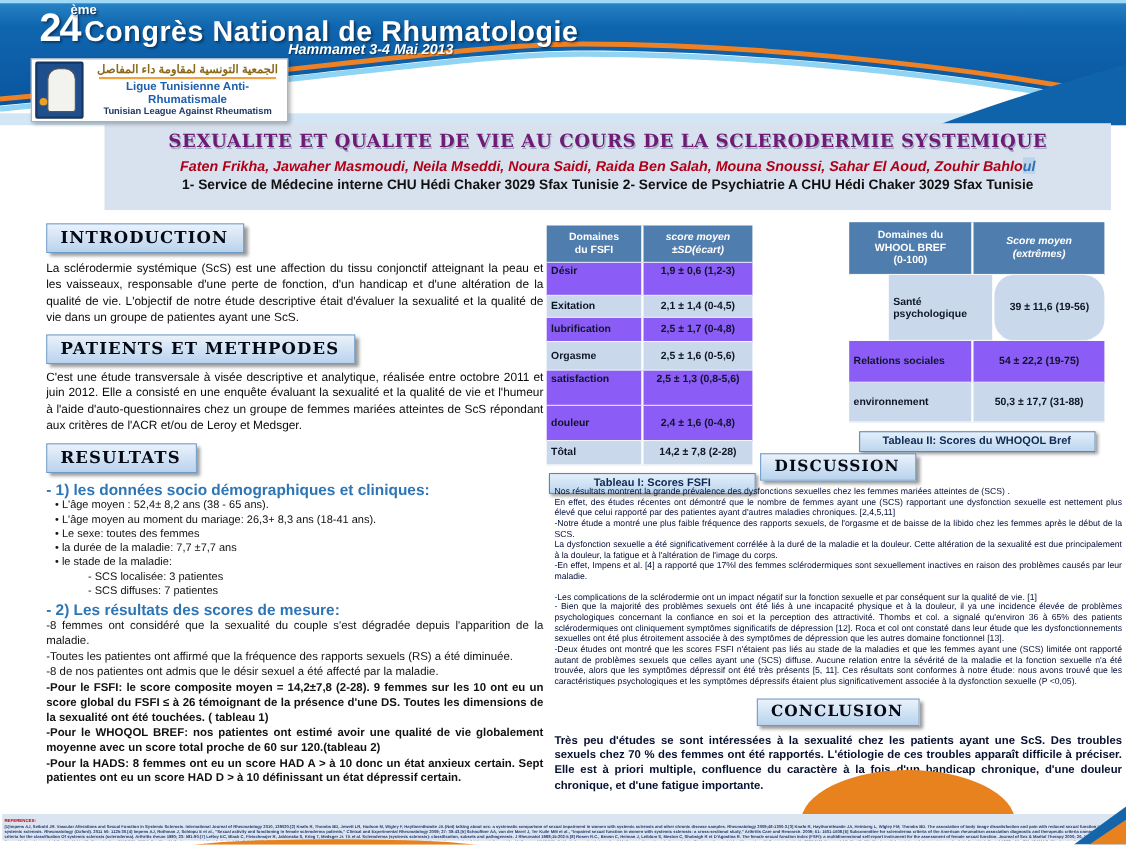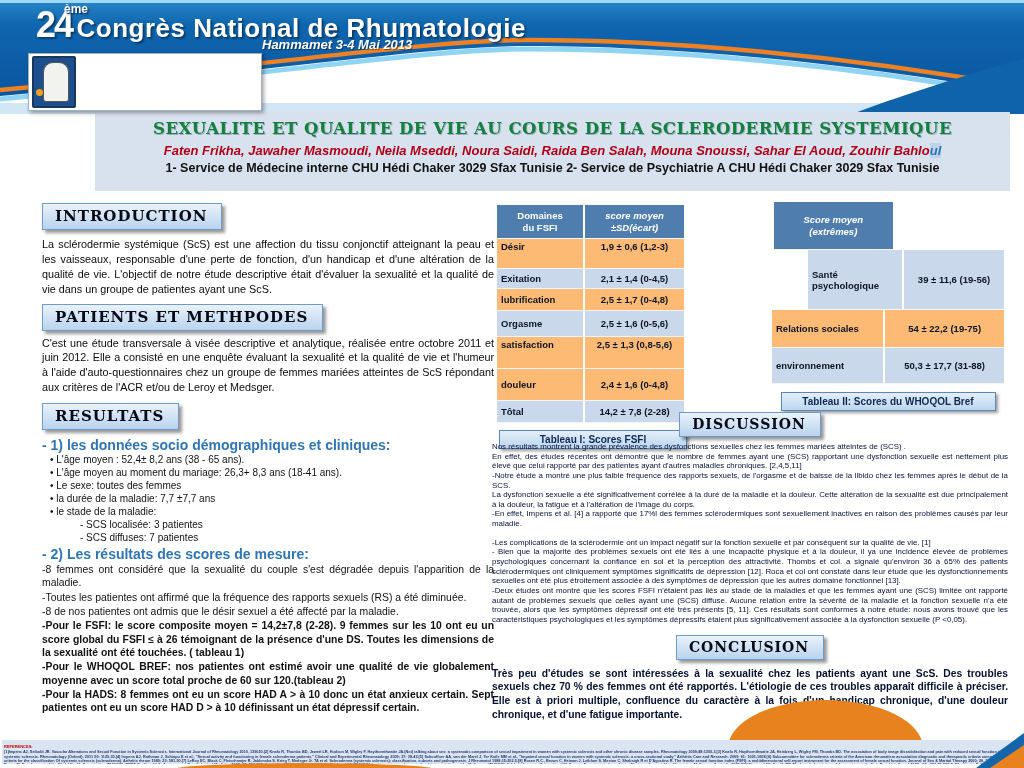--- a/index.html
+++ b/index.html
@@ -25,21 +25,21 @@
   .league-text{flex:1;text-align:center;line-height:1.15;}
   .league-ar{font-size:10.5px;font-weight:bold;color:#8a6a1a;}
   .league-div{height:2px;background:#f0a23c;margin:1px 10px;}
   .league-fr{font-size:10.5px;font-weight:bold;color:#1f5fae;}
   .league-en{font-size:8.5px;font-weight:bold;color:#1f3864;}
 
   
   .title-block{position:absolute;top:112px;left:95px;width:915px;height:79px;background:#d8e1ee;
     z-index:2;text-align:center;}
   .poster-title{margin-top:7px;font-family:"DejaVu Serif",serif;font-weight:bold;font-size:16.5px;
-    color:#15803d;letter-spacing:.5px;text-shadow:1px 1px 0 rgba(23,54,93,.3);}
+    color:#701a75;letter-spacing:.5px;text-shadow:1px 1px 0 rgba(23,54,93,.3);}
   .authors{margin-top:5px;font-size:13px;font-weight:bold;font-style:italic;color:#b00018;}
   .authors .tail{color:#2e74b5;background:#bcd3ea;}
   .affil{margin-top:3px;font-size:12.5px;font-weight:bold;color:#111;}
 
   
   .hbox{display:inline-block;padding:3px 14px 4px 12px;background:linear-gradient(#eaf2fb,#b9d3ee);
     border:1px solid #6d9ac7;box-shadow:3px 3px 3px rgba(0,0,0,.4);
     font-family:"DejaVu Serif",serif;font-weight:bold;font-size:15px;color:#060a14;letter-spacing:1px;}
   .hbox.small{font-size:14px;}
 
@@ -58,30 +58,30 @@
   .t2{top:202px;left:772px;width:232px;}
   .ptable{width:100%;}
   .trow{display:flex;}
   .tcell{padding:2px 4px;box-sizing:border-box;display:flex;align-items:center;}
   .thead .tcell{background:#4f7dad;color:#fff;font-size:9.5px;font-weight:bold;justify-content:center;
     text-align:center;white-space:pre-line;line-height:1.25;}
   .thead .tcell.it{font-style:italic;}
   .c1{width:46%;}.c2{width:54%;border-left:2px solid #fff;}
   .t2 .c1{width:48%;}.t2 .c2{width:52%;}
   .trow .tcell{border-bottom:1px solid #f2f6fb;}
-  .rowL .tcell{background:#fdba74;}
+  .rowL .tcell{background:#8b5cf6;}
   .rowD .tcell{background:#c9d8ea;}
   .tbody .c1{font-size:9.5px;font-weight:bold;color:#0d1526;}
   .tbody .c2{font-size:9.5px;font-weight:bold;color:#0d1526;justify-content:center;text-align:center;}
   .tcaption{margin-top:7px;text-align:center;background:linear-gradient(#e4eefa,#bcd6ef);
     border:1px solid #5a87b4;box-shadow:2px 2px 3px rgba(0,0,0,.4);padding:3px 4px;
     font-size:10px;font-weight:bold;color:#0d2a52;}
 
   
-  .disc-col{position:absolute;top:412px;left:492px;width:516px;z-index:2;}
+  .disc-col{position:absolute;top:412px;left:504px;width:516px;z-index:2;}
   .disc-head,.conc-head{text-align:center;}
   .disc-par{font-size:7.9px;line-height:1.22;color:#05103a;text-align:justify;}
   .disc-par.gap{margin-top:9px;}
   .disc-text{margin-top:5px;}
   .conc-head{margin-top:10px;}
   .conc-txt{margin-top:7px;font-size:10.3px;line-height:1.35;font-weight:bold;color:#061030;text-align:justify;}
 
   
   .refs{position:absolute;top:740px;left:2px;width:1020px;height:24px;background:#dbe5f1;
     z-index:3;overflow:hidden;}
@@ -128,20 +128,26 @@
     <span class="congress-txt">Congrès National de Rhumatologie</span>
   </div>
 
   <div class="event-date">Hammamet 3-4 Mai 2013</div>
 
   <div class="logo-box">
     <div class="logo-art">
       <div class="fig"></div>
       <div class="sun"></div>
     </div>
+    <div class="league-text">
+      <div class="league-ar">الجمعية التونسية لمقاومة داء المفاصل</div>
+      <div class="league-div"></div>
+      <div class="league-fr">Ligue Tunisienne Anti-Rhumatismale</div>
+      <div class="league-en">Tunisian League Against Rheumatism</div>
+    </div>
   </div>
 
   <div class="title-block">
     <div class="poster-title">SEXUALITE ET QUALITE DE VIE AU COURS DE LA SCLERODERMIE SYSTEMIQUE</div>
     <div class="authors">
       <span>Faten Frikha, Jawaher Masmoudi, Neila Mseddi, Noura Saidi, Raida Ben Salah, Mouna Snoussi, Sahar El Aoud, Zouhir Bahlo</span><span class="tail">ul</span>
     </div>
     <div class="affil">1- Service de Médecine interne CHU Hédi Chaker 3029 Sfax Tunisie 2- Service de Psychiatrie A CHU Hédi Chaker 3029 Sfax Tunisie</div>
   </div>
 
@@ -207,26 +213,29 @@
         <div class="tcell c1" style="min-height:22px;">Tôtal</div>
         <div class="tcell c2" style="min-height:22px;">14,2 ± 7,8 (2-28)</div>
       </div>
     </div>
     <div class="tcaption" style="width:178px;margin-left:2px;">Tableau I: Scores FSFI</div>
   </div>
 
   <div class="tablewrap t2">
     <div class="ptable">
       <div class="trow thead">
+        <div class="tcell c1" style="min-height:48px;">Domaines du
+WHOOL BREF
+(0-100)</div>
         <div class="tcell c2 it" style="min-height:48px;">Score moyen
 (extrêmes)</div>
       </div>
       <div class="trow tbody rowD">
         <div class="tcell c1" style="min-height:60px;margin-left:36px;">Santé psychologique</div>
-        <div class="tcell c2" style="min-height:60px;">39 ± 11,6 (19-56)</div>
+        <div class="tcell c2" style="min-height:60px;border-radius:19px;">39 ± 11,6 (19-56)</div>
       </div>
       <div class="trow tbody rowL">
         <div class="tcell c1" style="min-height:38px;">Relations sociales</div>
         <div class="tcell c2" style="min-height:38px;">54 ± 22,2 (19-75)</div>
       </div>
       <div class="trow tbody rowD">
         <div class="tcell c1" style="min-height:36px;">environnement</div>
         <div class="tcell c2" style="min-height:36px;">50,3 ± 17,7 (31-88)</div>
       </div>
     </div>

